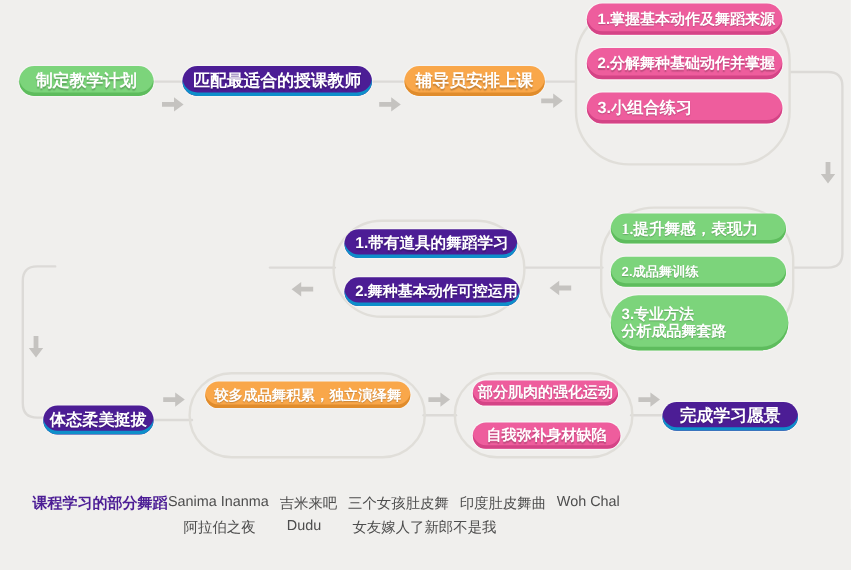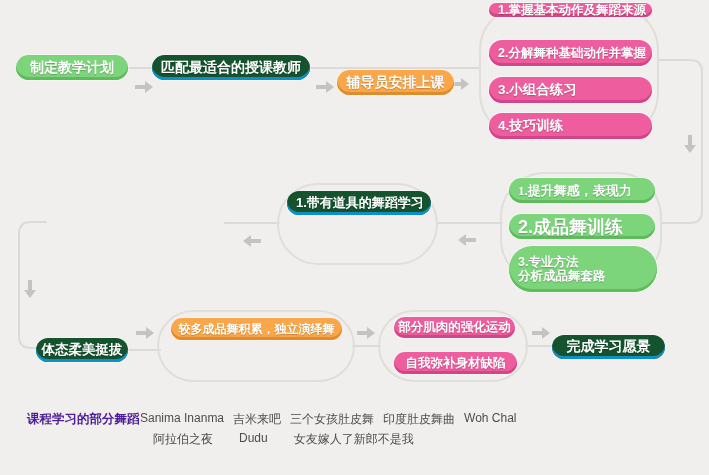--- a/index.html
+++ b/index.html
@@ -5,21 +5,21 @@
   html,body{margin:0;padding:0;}
   body{font-family:"Liberation Sans","DejaVu Sans",sans-serif;}
   #canvas{position:relative;width:709px;height:475px;background:#f0efed;overflow:hidden;}
   #wires{position:absolute;left:0;top:0;z-index:1;}
   .bubble{position:absolute;border:2px solid #e0ded9;border-radius:45px;box-sizing:border-box;z-index:2;background:transparent;}
   .pill{position:absolute;z-index:3;border-radius:999px;color:#fff;font-weight:bold;
         display:flex;align-items:center;justify-content:center;white-space:nowrap;
         text-shadow:0 1px 1px rgba(0,0,0,0.22);box-sizing:border-box;}
   .pill.num{justify-content:flex-start;padding-left:9px;}
   .pill.green {background:#7cd47b;box-shadow:inset 0 -3px 0 #5ebc5d,0 0 0 1px rgba(255,255,255,0.35);}
-  .pill.blue  {background:#14532d;box-shadow:inset 0 -3px 0 #0e8fca,0 0 0 1px rgba(255,255,255,0.35);}
+  .pill.blue  {background:#4c1d95;box-shadow:inset 0 -3px 0 #0e8fca,0 0 0 1px rgba(255,255,255,0.35);}
   .pill.orange{background:#f9a74a,;}
   .pill.orange{background:#f9a74a;box-shadow:inset 0 -3px 0 #e08c2c,0 0 0 1px rgba(255,255,255,0.35);}
   .pill.pink  {background:#ee5d9d;box-shadow:inset 0 -3px 0 #d44486,0 0 0 1px rgba(255,255,255,0.45);}
   .two-line{white-space:pre-line;line-height:14px;}
   .songs{position:absolute;z-index:3;color:#4a4a4a;}
   .songs-label{position:absolute;z-index:3;font-weight:bold;color:#4c1d95;font-size:12.5px;}
   .songs-row{display:flex;align-items:flex-start;font-size:12px;color:#4d4d4d;}
 </style>
 </head>
 <body>
@@ -52,33 +52,33 @@
   </svg>
 
   <div class="bubble" style="left:479px;top:5px;width:180px;height:133px;"></div>
   <div class="bubble" style="left:500px;top:172px;width:162px;height:112px;"></div>
   <div class="bubble" style="left:277px;top:183px;width:161px;height:82px;border-radius:41px;"></div>
   <div class="bubble" style="left:157px;top:310px;width:198px;height:72px;border-radius:36px;"></div>
   <div class="bubble" style="left:378px;top:310px;width:150px;height:72px;border-radius:36px;"></div>
 
   <div class="pill green" style="left:16px;top:55px;width:112px;height:25px;font-size:14px;">制定教学计划</div>
   <div class="pill blue" style="left:152px;top:55px;width:158px;height:25px;font-size:14px;">匹配最适合的授课教师</div>
-  <div class="pill orange" style="left:337px;top:70px;width:117px;height:25px;font-size:14px;">辅导员安排上课</div>
+  <div class="pill orange" style="left:337px;top:55px;width:117px;height:25px;font-size:14px;">辅导员安排上课</div>
 
-  <div class="pill pink num" style="left:489px;top:3px;width:163px;height:14px;font-size:12.5px;">1.掌握基本动作及舞蹈来源</div>
+  <div class="pill pink num" style="left:489px;top:3px;width:163px;height:26px;font-size:12.5px;">1.掌握基本动作及舞蹈来源</div>
   <div class="pill pink num" style="left:489px;top:40px;width:163px;height:26px;font-size:12.5px;">2.分解舞种基础动作并掌握</div>
   <div class="pill pink num" style="left:489px;top:77px;width:163px;height:26px;font-size:13.5px;">3.小组合练习</div>
-  <div class="pill pink num" style="left:489px;top:113px;width:163px;height:26px;font-size:13.5px;">4.技巧训练</div>
 
   <div class="pill green num" style="left:509px;top:178px;width:146px;height:25px;font-size:13px;font-family:Liberation Serif, serif;">1.提升舞感，表现力</div>
-  <div class="pill green num" style="left:509px;top:214px;width:146px;height:25px;font-size:18px;">2.成品舞训练</div>
+  <div class="pill green num" style="left:509px;top:214px;width:146px;height:25px;font-size:11px;">2.成品舞训练</div>
   <div class="pill green num two-line" style="left:509px;top:246px;width:148px;height:46px;font-size:12.5px;">3.专业方法
 分析成品舞套路</div>
 
   <div class="pill blue num" style="left:287px;top:191px;width:144px;height:24px;font-size:13px;">1.带有道具的舞蹈学习</div>
+  <div class="pill blue num" style="left:287px;top:231px;width:146px;height:24px;font-size:12.5px;">2.舞种基本动作可控运用</div>
 
 
   <div class="pill blue" style="left:36px;top:338px;width:92px;height:24px;font-size:13.5px;">体态柔美挺拔</div>
 
   <div class="pill orange" style="left:171px;top:318px;width:171px;height:22px;font-size:12px;">较多成品舞积累，独立演绎舞</div>
 
   <div class="pill pink" style="left:394px;top:317px;width:121px;height:21px;font-size:12.5px;">部分肌肉的强化运动</div>
   <div class="pill pink" style="left:394px;top:352px;width:123px;height:22px;font-size:12.5px;">自我弥补身材缺陷</div>
 
   <div class="pill blue" style="left:552px;top:335px;width:113px;height:24px;font-size:14px;">完成学习愿景</div>

